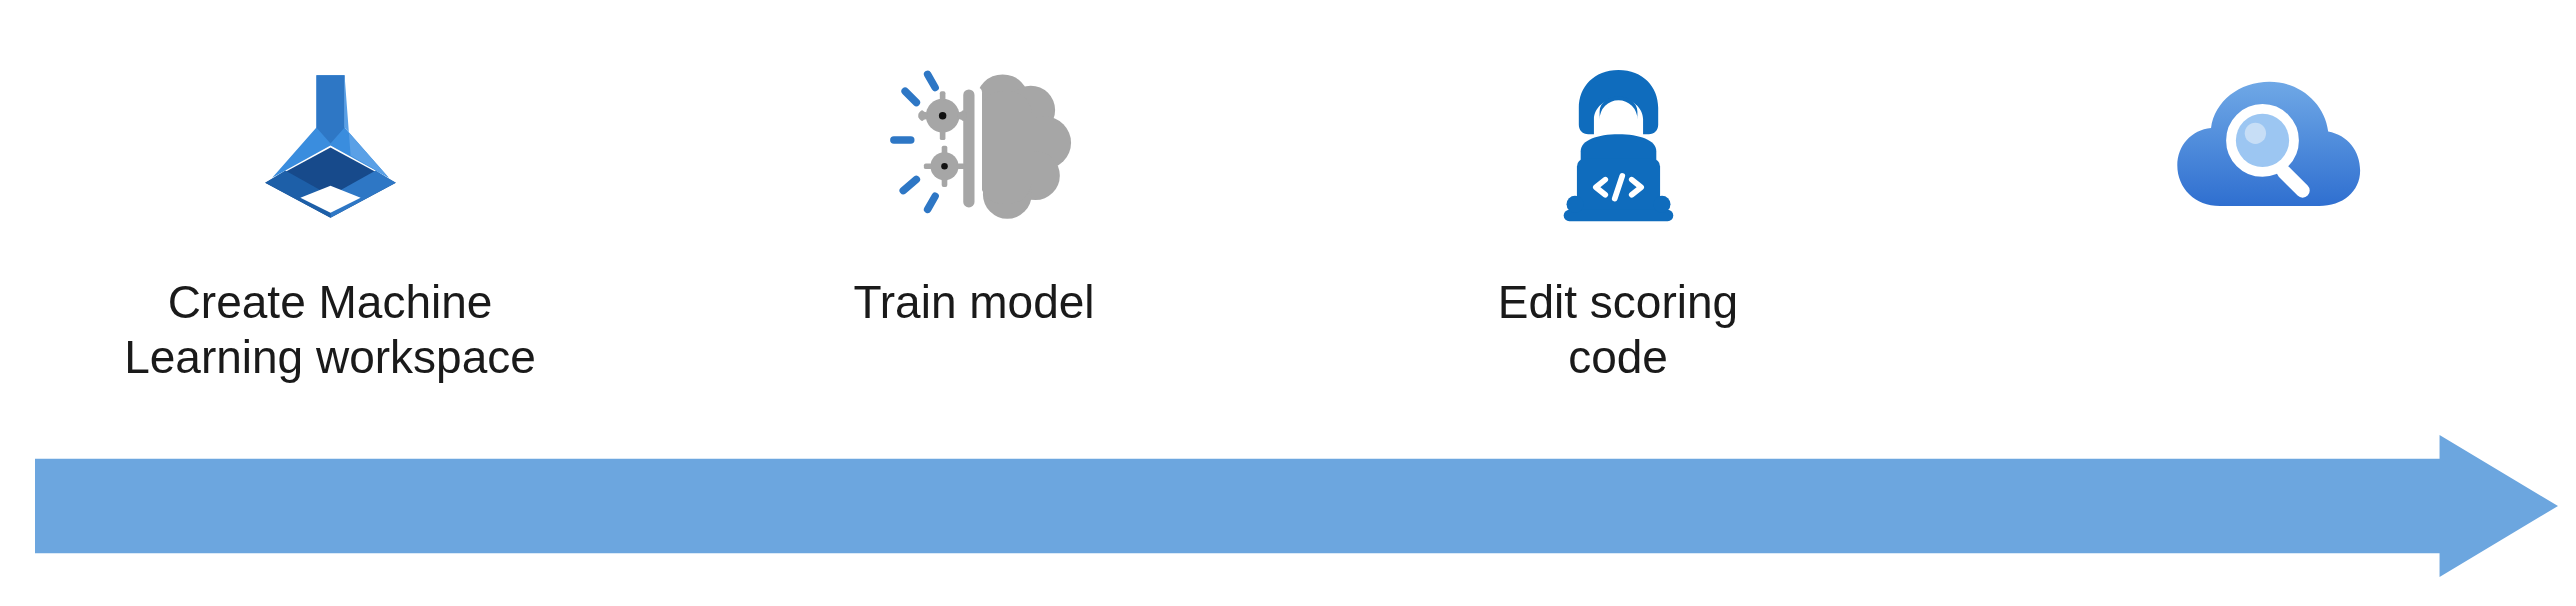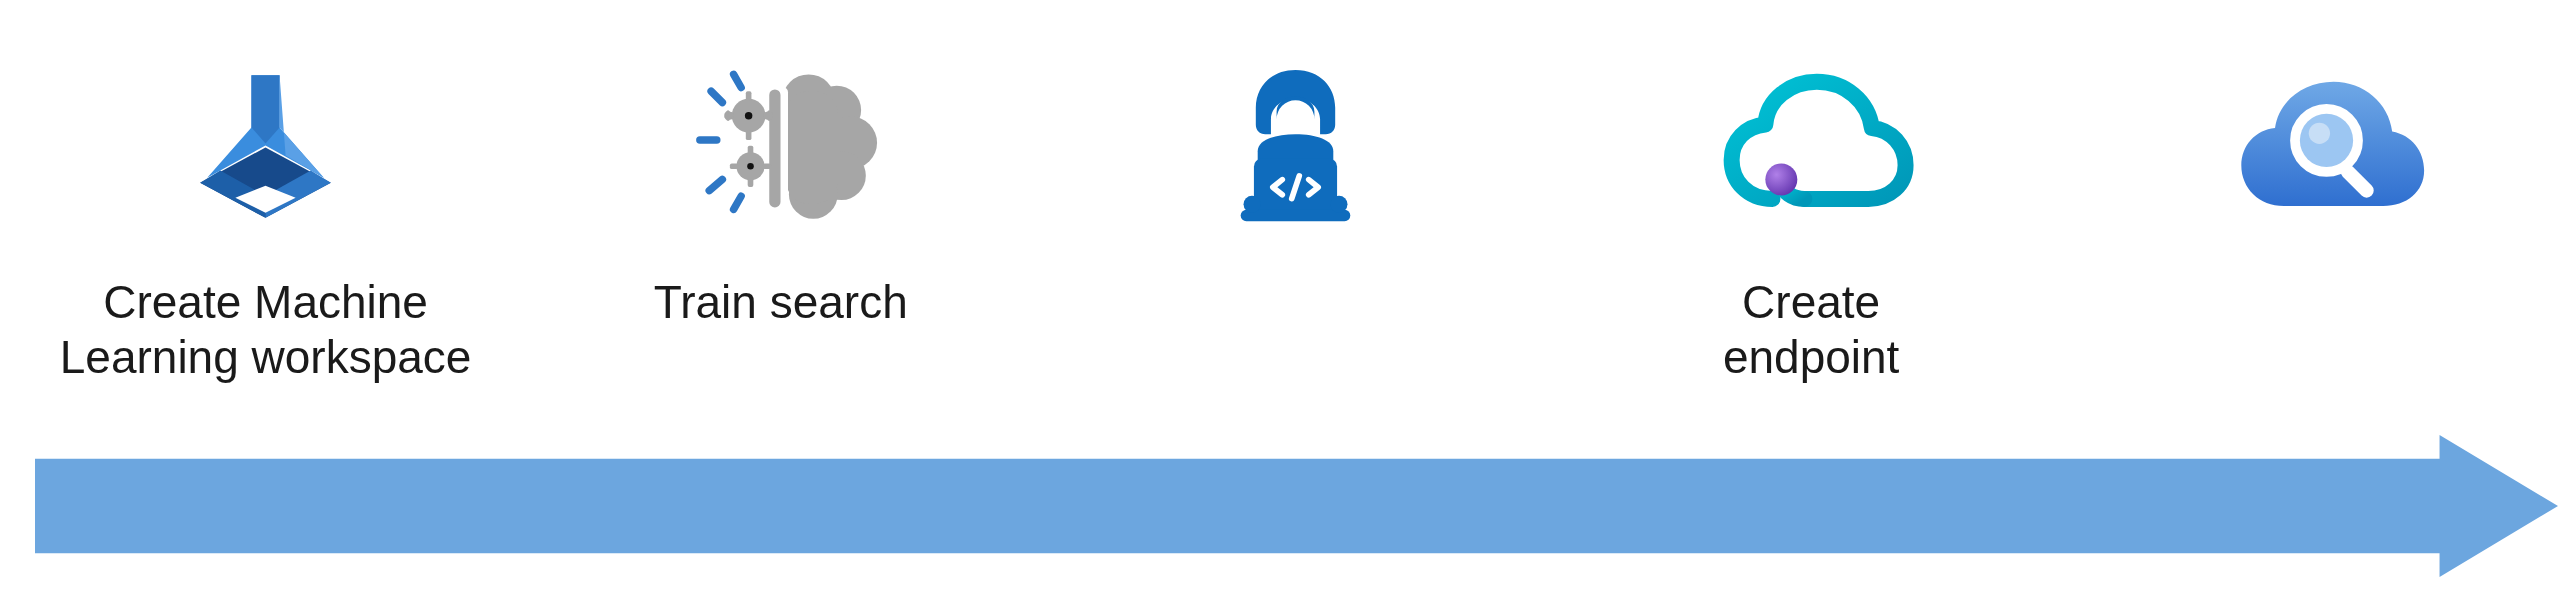--- a/index.html
+++ b/index.html
@@ -130,21 +130,21 @@
 
           <g stroke="#2E77C5" stroke-width="8" stroke-linecap="round">
             <line x1="46" y1="40" x2="58" y2="52"></line>
             <line x1="34" y1="92" x2="52" y2="92"></line>
             <line x1="44" y1="146" x2="58" y2="134"></line>
             <line x1="70" y1="22" x2="78" y2="36"></line>
             <line x1="70" y1="166" x2="78" y2="152"></line>
           </g>
         </svg>
       </div>
-      <div class="label">Train search</div>
+      <div class="label">Train model</div>
     </div>
 
     <div class="step">
       <div class="icon-wrap">
         <svg viewBox="0 0 200 200" width="189" height="201" aria-hidden="true">
           <g fill="#0F6CBD">
 
             <path d="M100 18 C74 18 58 36 58 58 L58 76 C58 82 62 86 68 86 L74 86 L74 70 C74 58 86 48 100 48 C114 48 126 58 126 70 L126 86 L132 86 C138 86 142 82 142 76 L142 58 C142 36 126 18 100 18 Z"></path>
 
             <circle cx="100" cy="70" r="20" fill="#ffffff"></circle>
@@ -160,51 +160,23 @@
           <g stroke="#ffffff" stroke-width="6" fill="none" stroke-linecap="round" stroke-linejoin="round">
             <polyline points="86,134 76,142 86,150"></polyline>
             <polyline points="114,134 124,142 114,150"></polyline>
             <line x1="104" y1="130" x2="96" y2="154"></line>
           </g>
 
           <circle cx="54" cy="160" r="9" fill="#0F6CBD"></circle>
           <circle cx="146" cy="160" r="9" fill="#0F6CBD"></circle>
         </svg>
       </div>
-    </div>
-
-    <div class="step">
-      <div class="icon-wrap">
-        <svg viewBox="0 0 240 200" width="213" height="189" aria-hidden="true">
-          <defs>
-            <linearGradient id="tealGrad" x1="0" y1="0" x2="1" y2="1">
-              <stop offset="0" stop-color="#00C3D6"></stop>
-              <stop offset="1" stop-color="#0097B8"></stop>
-            </linearGradient>
-            <radialGradient id="dotGrad" cx="0.35" cy="0.35" r="0.8">
-              <stop offset="0" stop-color="#B080E8"></stop>
-              <stop offset="1" stop-color="#5A2DA8"></stop>
-            </radialGradient>
-          </defs>
-
-          <path d="M76 158
-                   C48 158 30 138 30 114
-                   C30 92 46 76 68 74
-                   C70 46 96 26 126 26
-                   C158 26 184 48 188 78
-                   C210 80 226 98 226 120
-                   C226 142 208 158 184 158
-                   L112 158" fill="none" stroke="url(#tealGrad)" stroke-width="18" stroke-linecap="round" stroke-linejoin="round"></path>
-
-          <path d="M112 158 C98 158 88 150 86 140" fill="none" stroke="url(#tealGrad)" stroke-width="18" stroke-linecap="round"></path>
-          <circle cx="86" cy="136" r="18" fill="url(#dotGrad)"></circle>
-        </svg>
-      </div>
-      <div class="label">Create<br>endpoint</div>
-    </div>
+      <div class="label">Edit scoring<br>code</div>
+    </div>
+
 
     <div class="step">
       <div class="icon-wrap">
         <svg viewBox="0 0 240 200" width="213" height="189" aria-hidden="true">
           <defs>
             <linearGradient id="cloudFill" x1="0" y1="0" x2="0" y2="1">
               <stop offset="0" stop-color="#6FA8E6"></stop>
               <stop offset="1" stop-color="#2F6FD0"></stop>
             </linearGradient>
           </defs>

